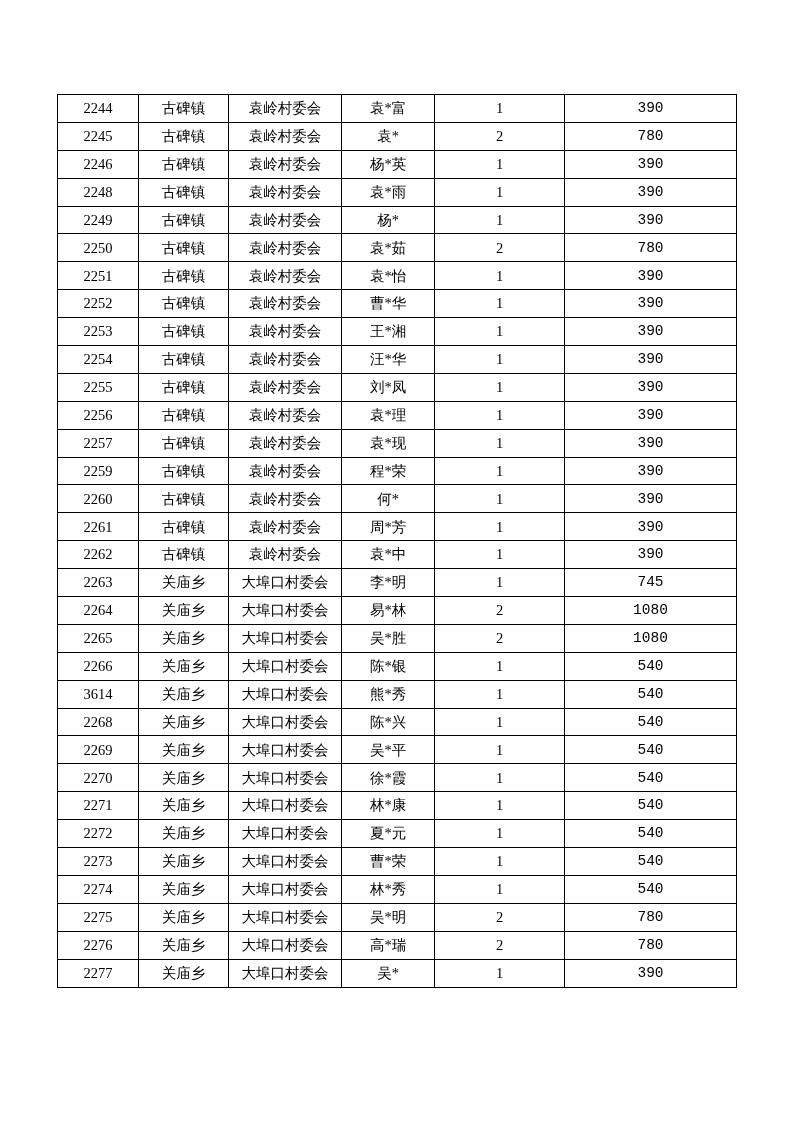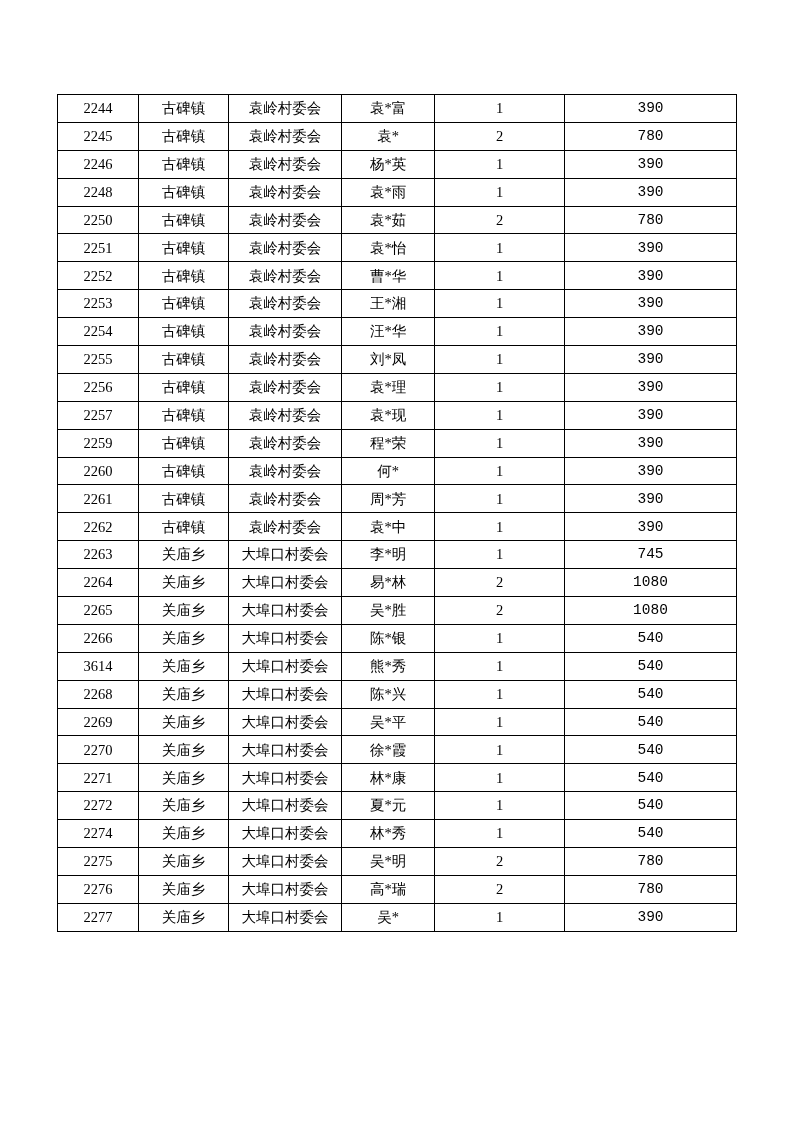--- a/index.html
+++ b/index.html
@@ -90,20 +90,28 @@
         </tr>
         <tr>
           <td class="cell-id">2248</td>
           <td class="cell-town">古碑镇</td>
           <td class="cell-vill">袁岭村委会</td>
           <td class="cell-name">袁*雨</td>
           <td class="cell-count">1</td>
           <td class="cell-amt">390</td>
         </tr>
         <tr>
+          <td class="cell-id">2249</td>
+          <td class="cell-town">古碑镇</td>
+          <td class="cell-vill">袁岭村委会</td>
+          <td class="cell-name">杨*</td>
+          <td class="cell-count">1</td>
+          <td class="cell-amt">390</td>
+        </tr>
+        <tr>
           <td class="cell-id">2250</td>
           <td class="cell-town">古碑镇</td>
           <td class="cell-vill">袁岭村委会</td>
           <td class="cell-name">袁*茹</td>
           <td class="cell-count">2</td>
           <td class="cell-amt">780</td>
         </tr>
         <tr>
           <td class="cell-id">2251</td>
           <td class="cell-town">古碑镇</td>
@@ -262,20 +270,28 @@
           <td class="cell-vill">大埠口村委会</td>
           <td class="cell-name">林*康</td>
           <td class="cell-count">1</td>
           <td class="cell-amt">540</td>
         </tr>
         <tr>
           <td class="cell-id">2272</td>
           <td class="cell-town">关庙乡</td>
           <td class="cell-vill">大埠口村委会</td>
           <td class="cell-name">夏*元</td>
+          <td class="cell-count">1</td>
+          <td class="cell-amt">540</td>
+        </tr>
+        <tr>
+          <td class="cell-id">2273</td>
+          <td class="cell-town">关庙乡</td>
+          <td class="cell-vill">大埠口村委会</td>
+          <td class="cell-name">曹*荣</td>
           <td class="cell-count">1</td>
           <td class="cell-amt">540</td>
         </tr>
         <tr>
           <td class="cell-id">2274</td>
           <td class="cell-town">关庙乡</td>
           <td class="cell-vill">大埠口村委会</td>
           <td class="cell-name">林*秀</td>
           <td class="cell-count">1</td>
           <td class="cell-amt">540</td>

